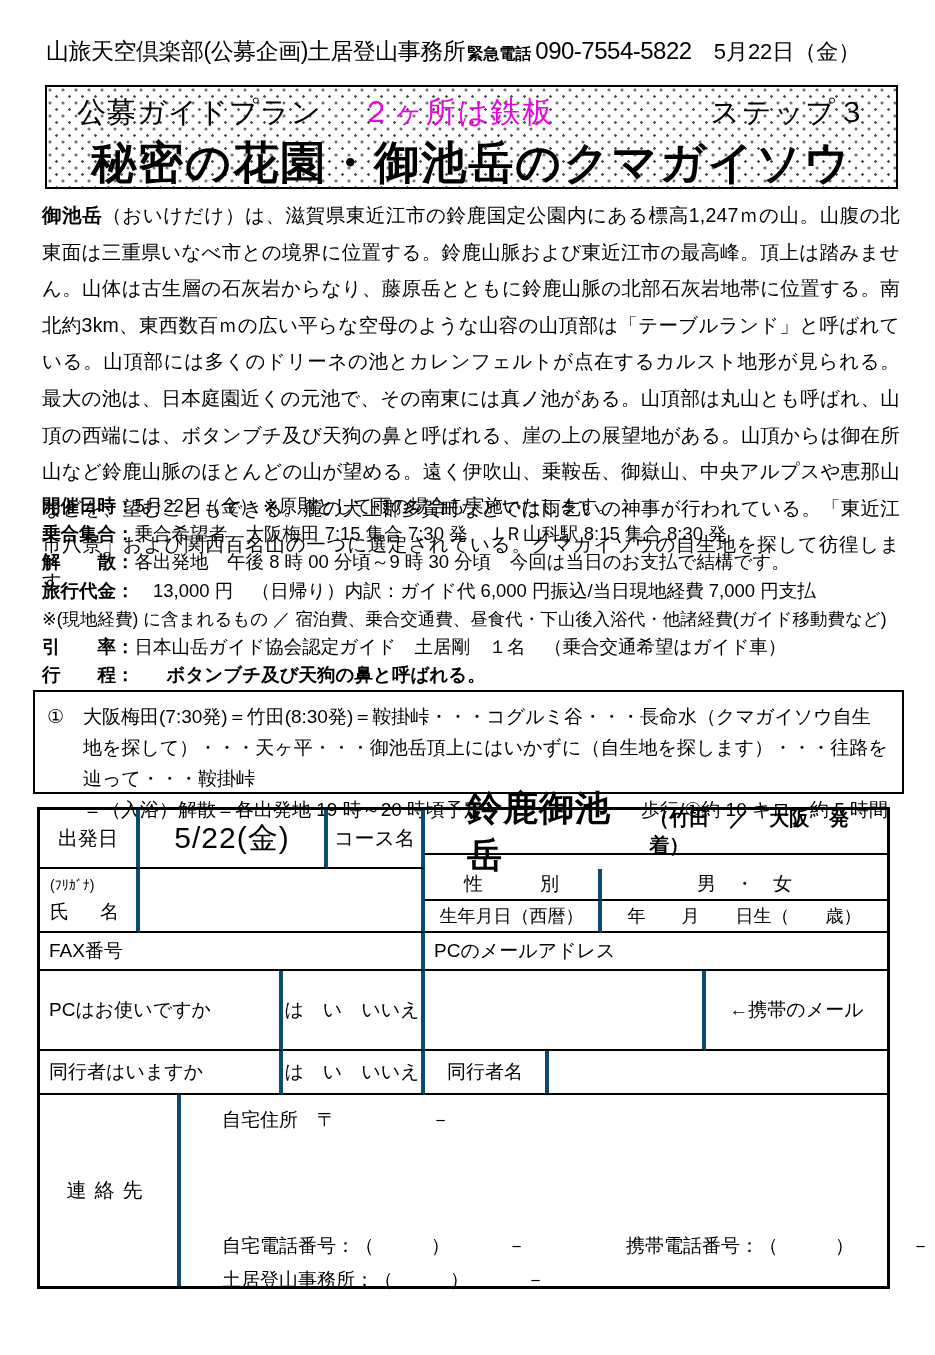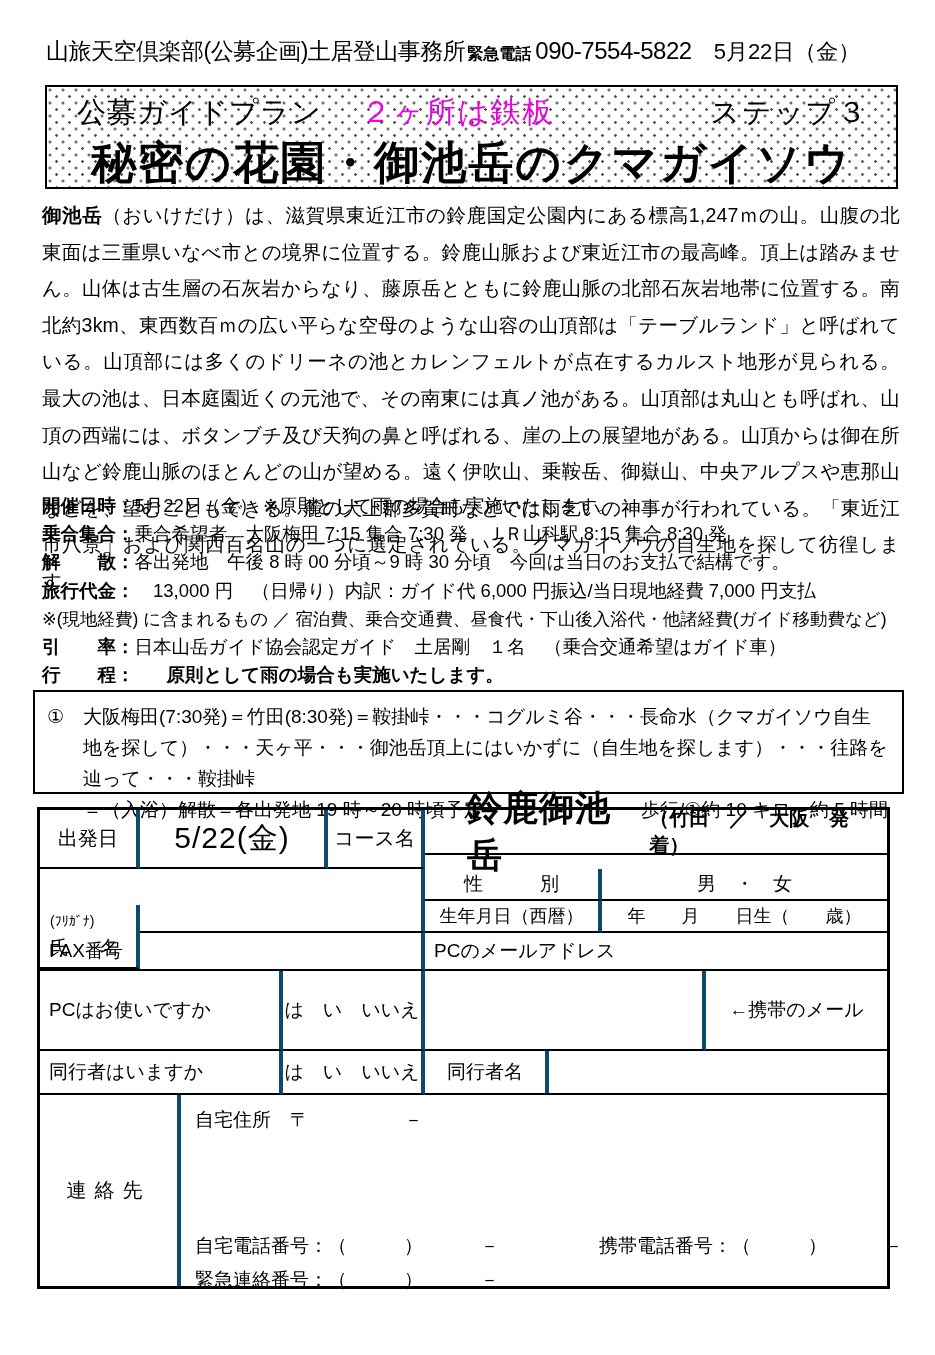--- a/index.html
+++ b/index.html
@@ -48,28 +48,28 @@
   .it-last { display:flex; justify-content:space-between; }
   
   .formtable { position:absolute; top:807px; left:37px; width:853px; height:482px;
     border:3px solid #000; box-sizing:border-box; font-size:19px; }
   .cell { position:absolute; box-sizing:border-box;
     border-right:4px solid #0c4a6e; border-bottom:2px solid #000; }
   .no-r { border-right:none; }
   .no-b { border-bottom:none; }
   .cc  { display:flex; align-items:center; justify-content:center; }
   .cl  { display:flex; align-items:center; justify-content:flex-start; padding-left:9px; }
-  .tl  { padding:8px 0 0 10px;margin-top:36px; }
+  .tl  { padding:8px 0 0 10px; }
   .date-big { font-size:30px; letter-spacing:1px; }
   .course-big { font-size:35px; font-weight:bold; letter-spacing:1px; }
   .course-sub { font-size:20px; font-weight:bold; margin-left:4px; }
   .furi { font-size:14px; }
   .name-lbl { font-size:19px; margin-top:6px; letter-spacing:6px; }
   .contact-lbl { font-size:20px; letter-spacing:8px; }
-  .contact-body { position:relative; }
+  .contact-body { position:relative;margin-left:27px; }
   .addr-line { position:absolute; top:12px; left:14px; }
   .phone-line { position:absolute; top:138px; left:14px; display:flex; gap:100px; white-space:pre; }
   .emerg-line { position:absolute; top:172px; left:14px; white-space:pre; }
   .ws { white-space:pre; }
 </style>
 </head>
 <body>
 
 <div class="page">
 
@@ -108,21 +108,21 @@
       <span class="d-label">旅行代金：</span>
       <span class="d-text">　13,000 円　（日帰り）内訳：ガイド代 6,000 円振込/当日現地経費 7,000 円支払</span>
     </div>
     <div class="d-note">※(現地経費) に含まれるもの ／ 宿泊費、乗合交通費、昼食代・下山後入浴代・他諸経費(ガイド移動費など)</div>
     <div class="d-row">
       <span class="d-label">引　　率：</span>
       <span class="d-text">日本山岳ガイド協会認定ガイド　土居剛　１名　（乗合交通希望はガイド車）</span>
     </div>
     <div class="d-row">
       <span class="d-label">行　　程：</span>
-      <span class="d-text d-bold-text">原則として雨の場合も実施いたします。</span>
+      <span class="d-text d-bold-text">ボタンブチ及び天狗の鼻と呼ばれる。</span>
     </div>
   </div>
 
   <div class="itinerary">
     <span class="it-num">①</span>
     <div class="it-body">
       <span class="ws-route">大阪梅田(7:30発)＝竹田(8:30発)＝鞍掛峠・・・コグルミ谷・・・長命水（クマガイソウ自生地を探して）・・・天ヶ平・・・御池岳頂上にはいかずに（自生地を探します）・・・往路を辿って・・・鞍掛峠</span>
       <div class="it-last">
         <span>＝（入浴）解散＝各出発地 19 時～20 時頃予定</span>
         <span>歩行/①約 10 キロ　約 5 時間</span>
@@ -163,17 +163,17 @@
     <div class="cell cc" style="left:385px;top:241px;width:124px;height:44px;">同行者名</div>
     <div class="cell no-r" style="left:505px;top:241px;width:342px;height:44px;"></div>
 
     <div class="cell cc no-b contact-lbl" style="left:0;top:285px;width:141px;height:191px;">連絡先</div>
     <div class="cell no-r no-b contact-body" style="left:141px;top:285px;width:706px;height:191px;">
       <div class="addr-line ws">自宅住所　〒　　　　　－</div>
       <div class="phone-line">
         <span>自宅電話番号：（　　　）　　　－</span>
         <span>携帯電話番号：（　　　）　　　－</span>
       </div>
-      <div class="emerg-line">緊急連絡番号：（　　　）　　　－</div>
+      <div class="emerg-line">土居登山事務所：（　　　）　　　－</div>
     </div>
   </div>
 
 </div>
 
 </body></html>

